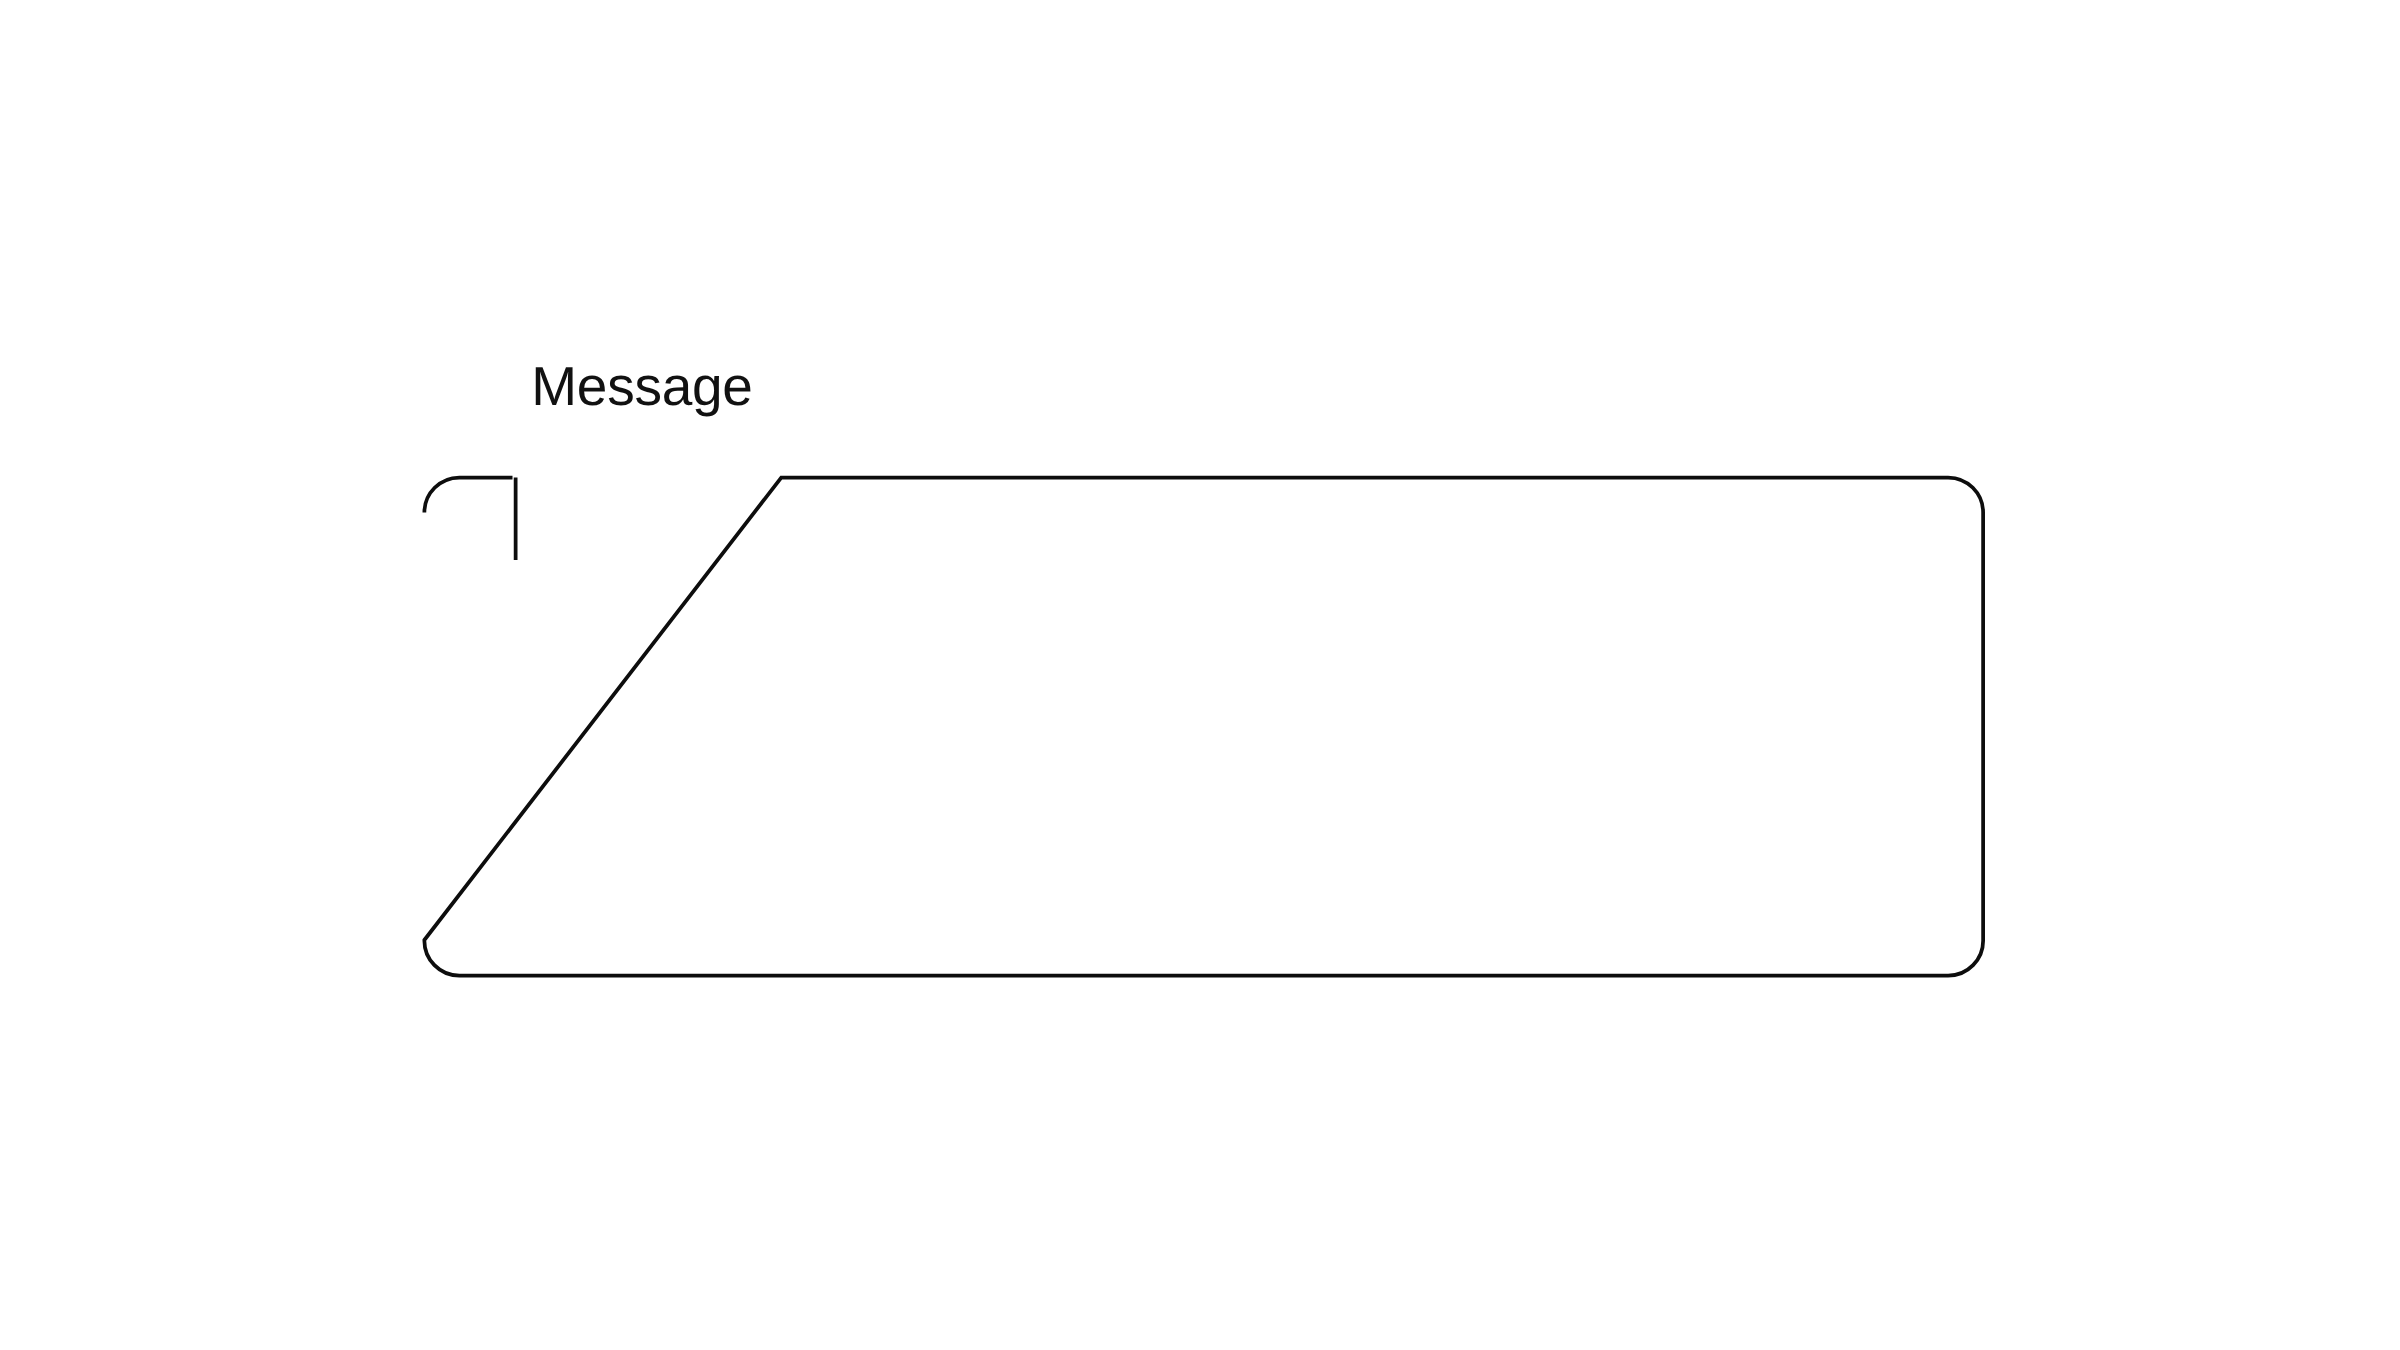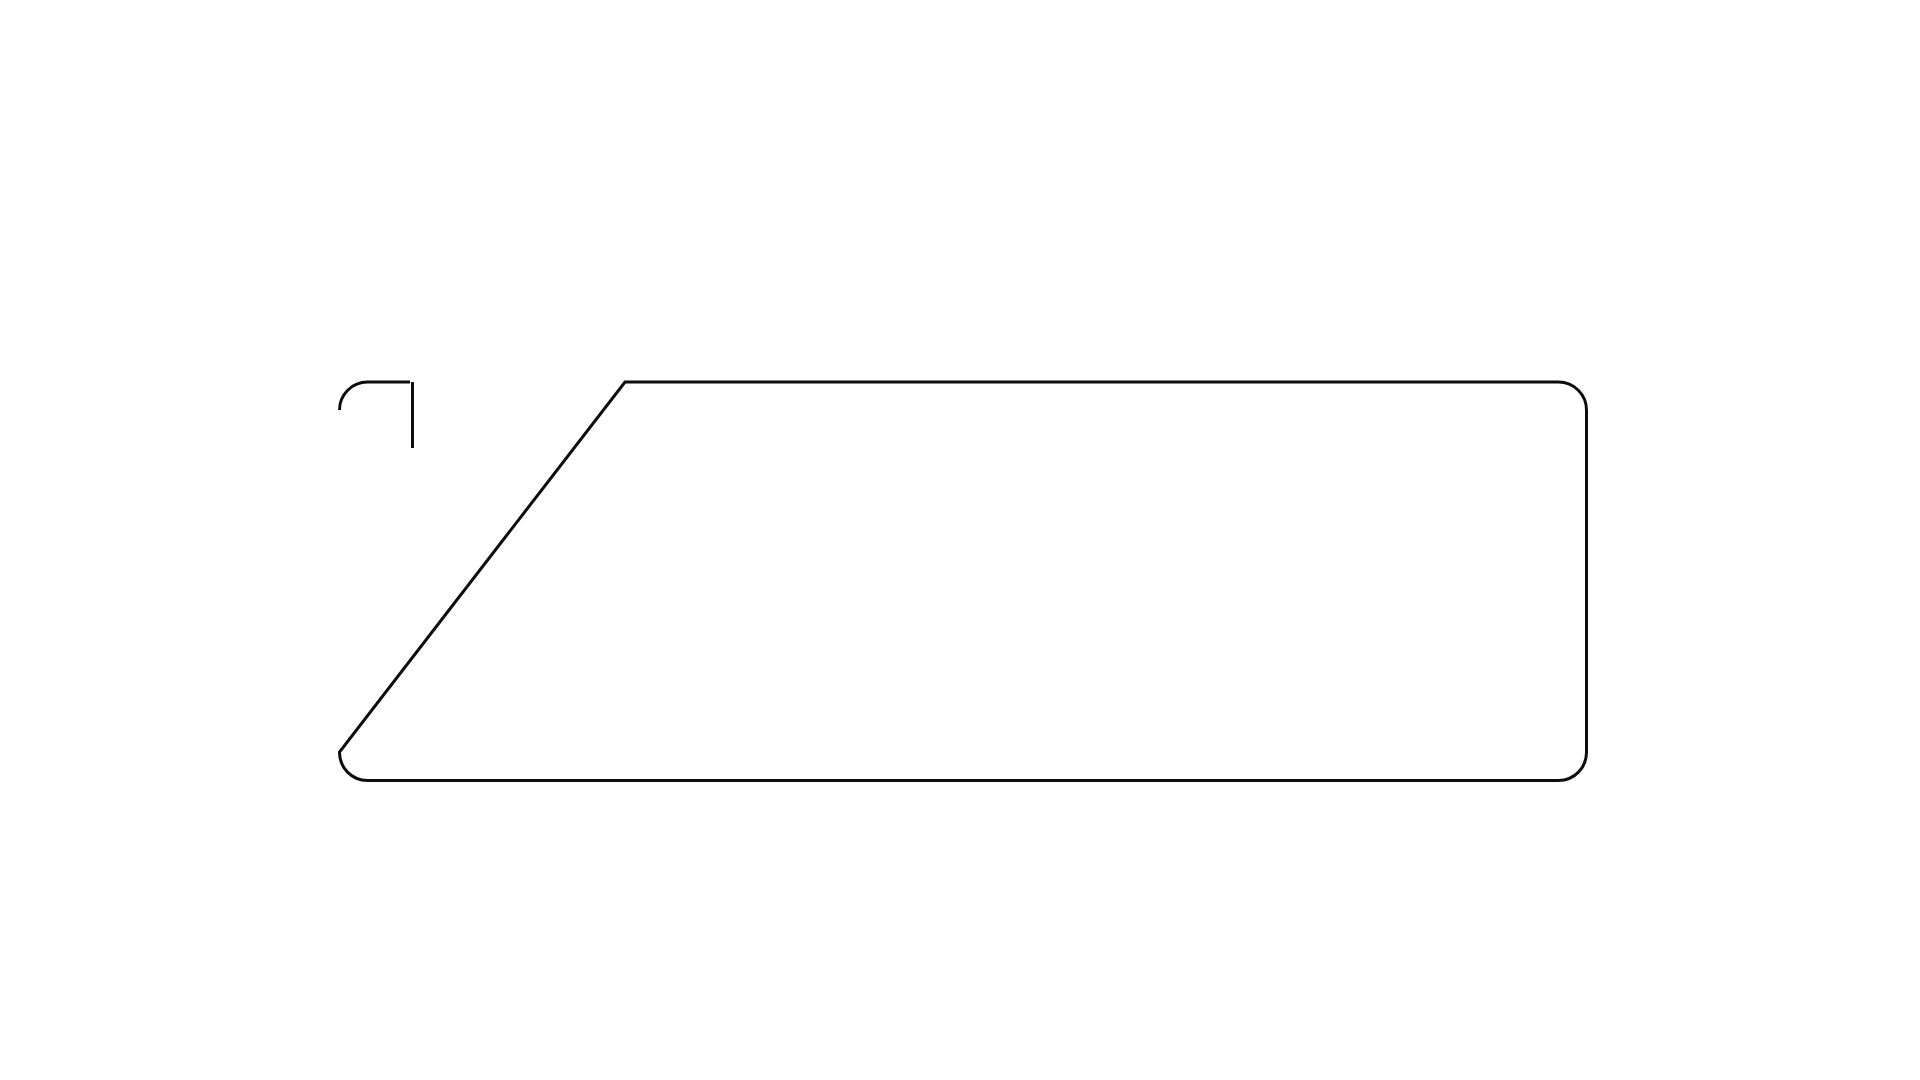--- a/index.html
+++ b/index.html
@@ -115,20 +115,21 @@
                M 287 72
                L 1220.5 72
                A 28 28 0 0 1 1248.5 100
                L 1248.5 442
                A 28 28 0 0 1 1220.5 470.5
                L 29.5 470.5
                A 28 28 0 0 1 1.5 442
                Z" style="stroke: rgb(13, 13, 13);"></path>
     </svg>
 
+    <span class="field-label" style="color: rgb(17, 17, 17); background: rgb(255, 255, 255);">Message</span>
 
     <div class="field-input-area">
       <div class="field-text" style="color: rgb(17, 17, 17);"><span class="value-span"></span><span class="caret" style="background: rgb(13, 13, 13); display: inline-block;"></span></div>
     </div>
 
   </div>
 
 </div>
 
 </body></html>

